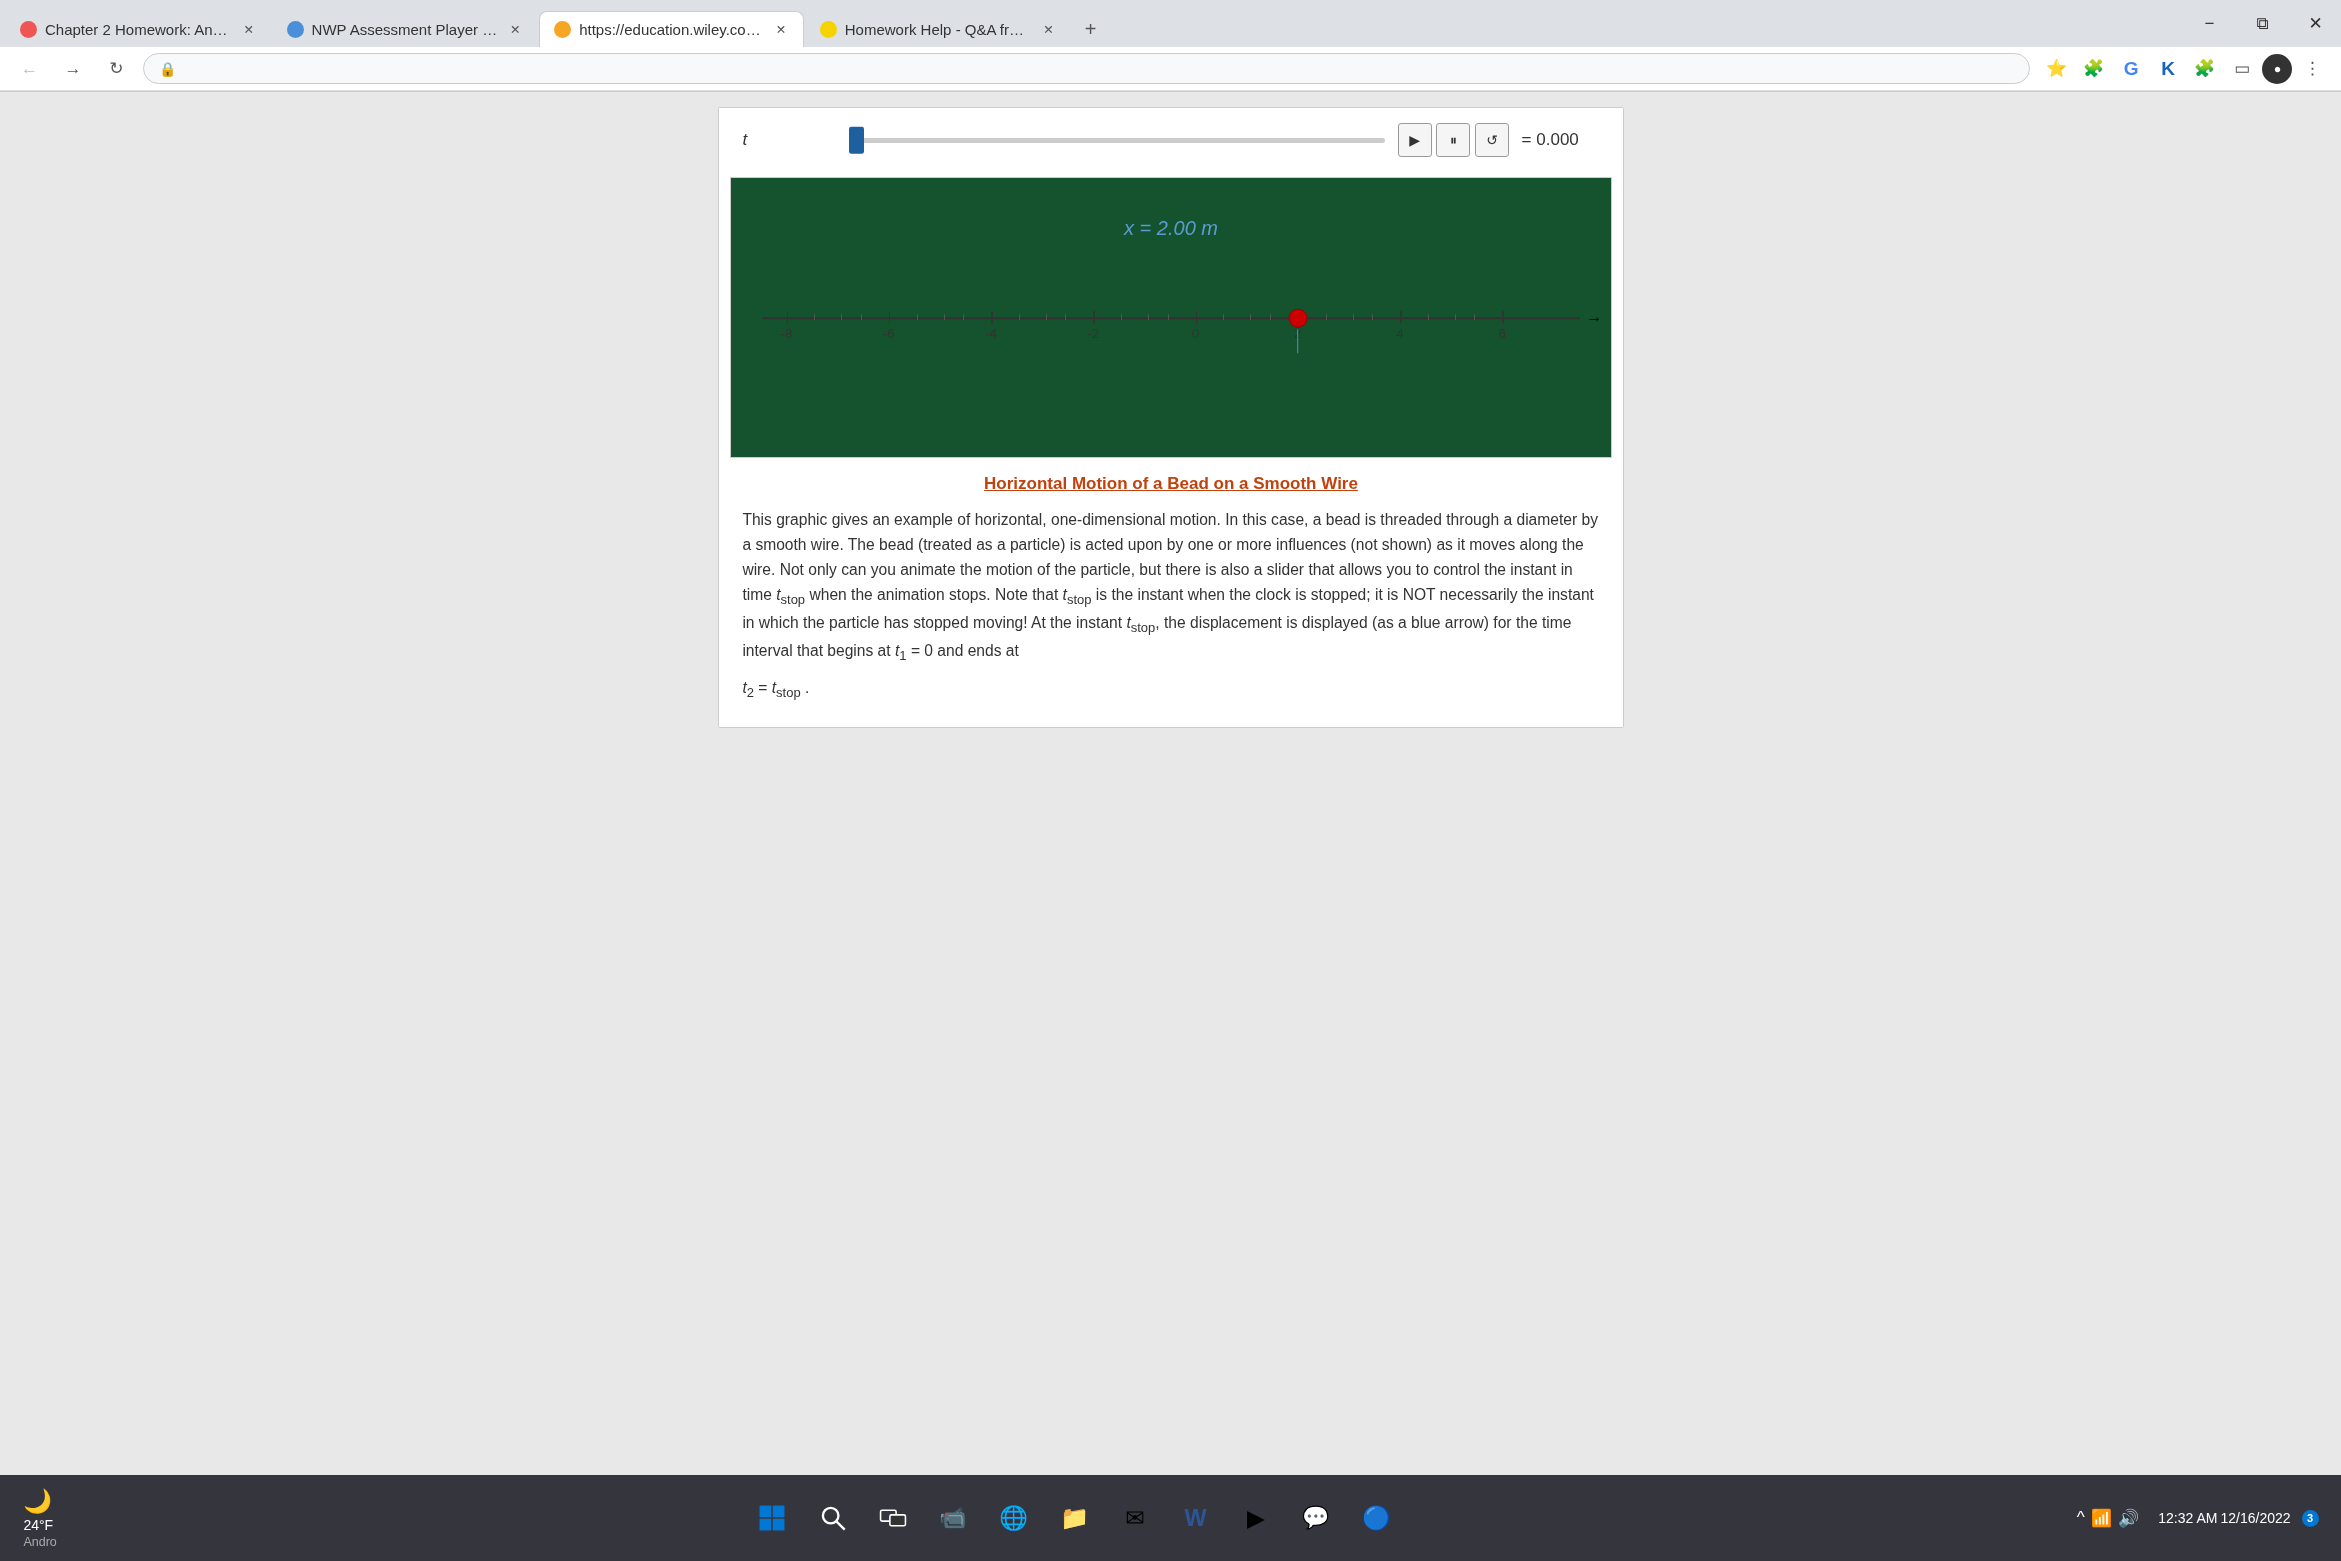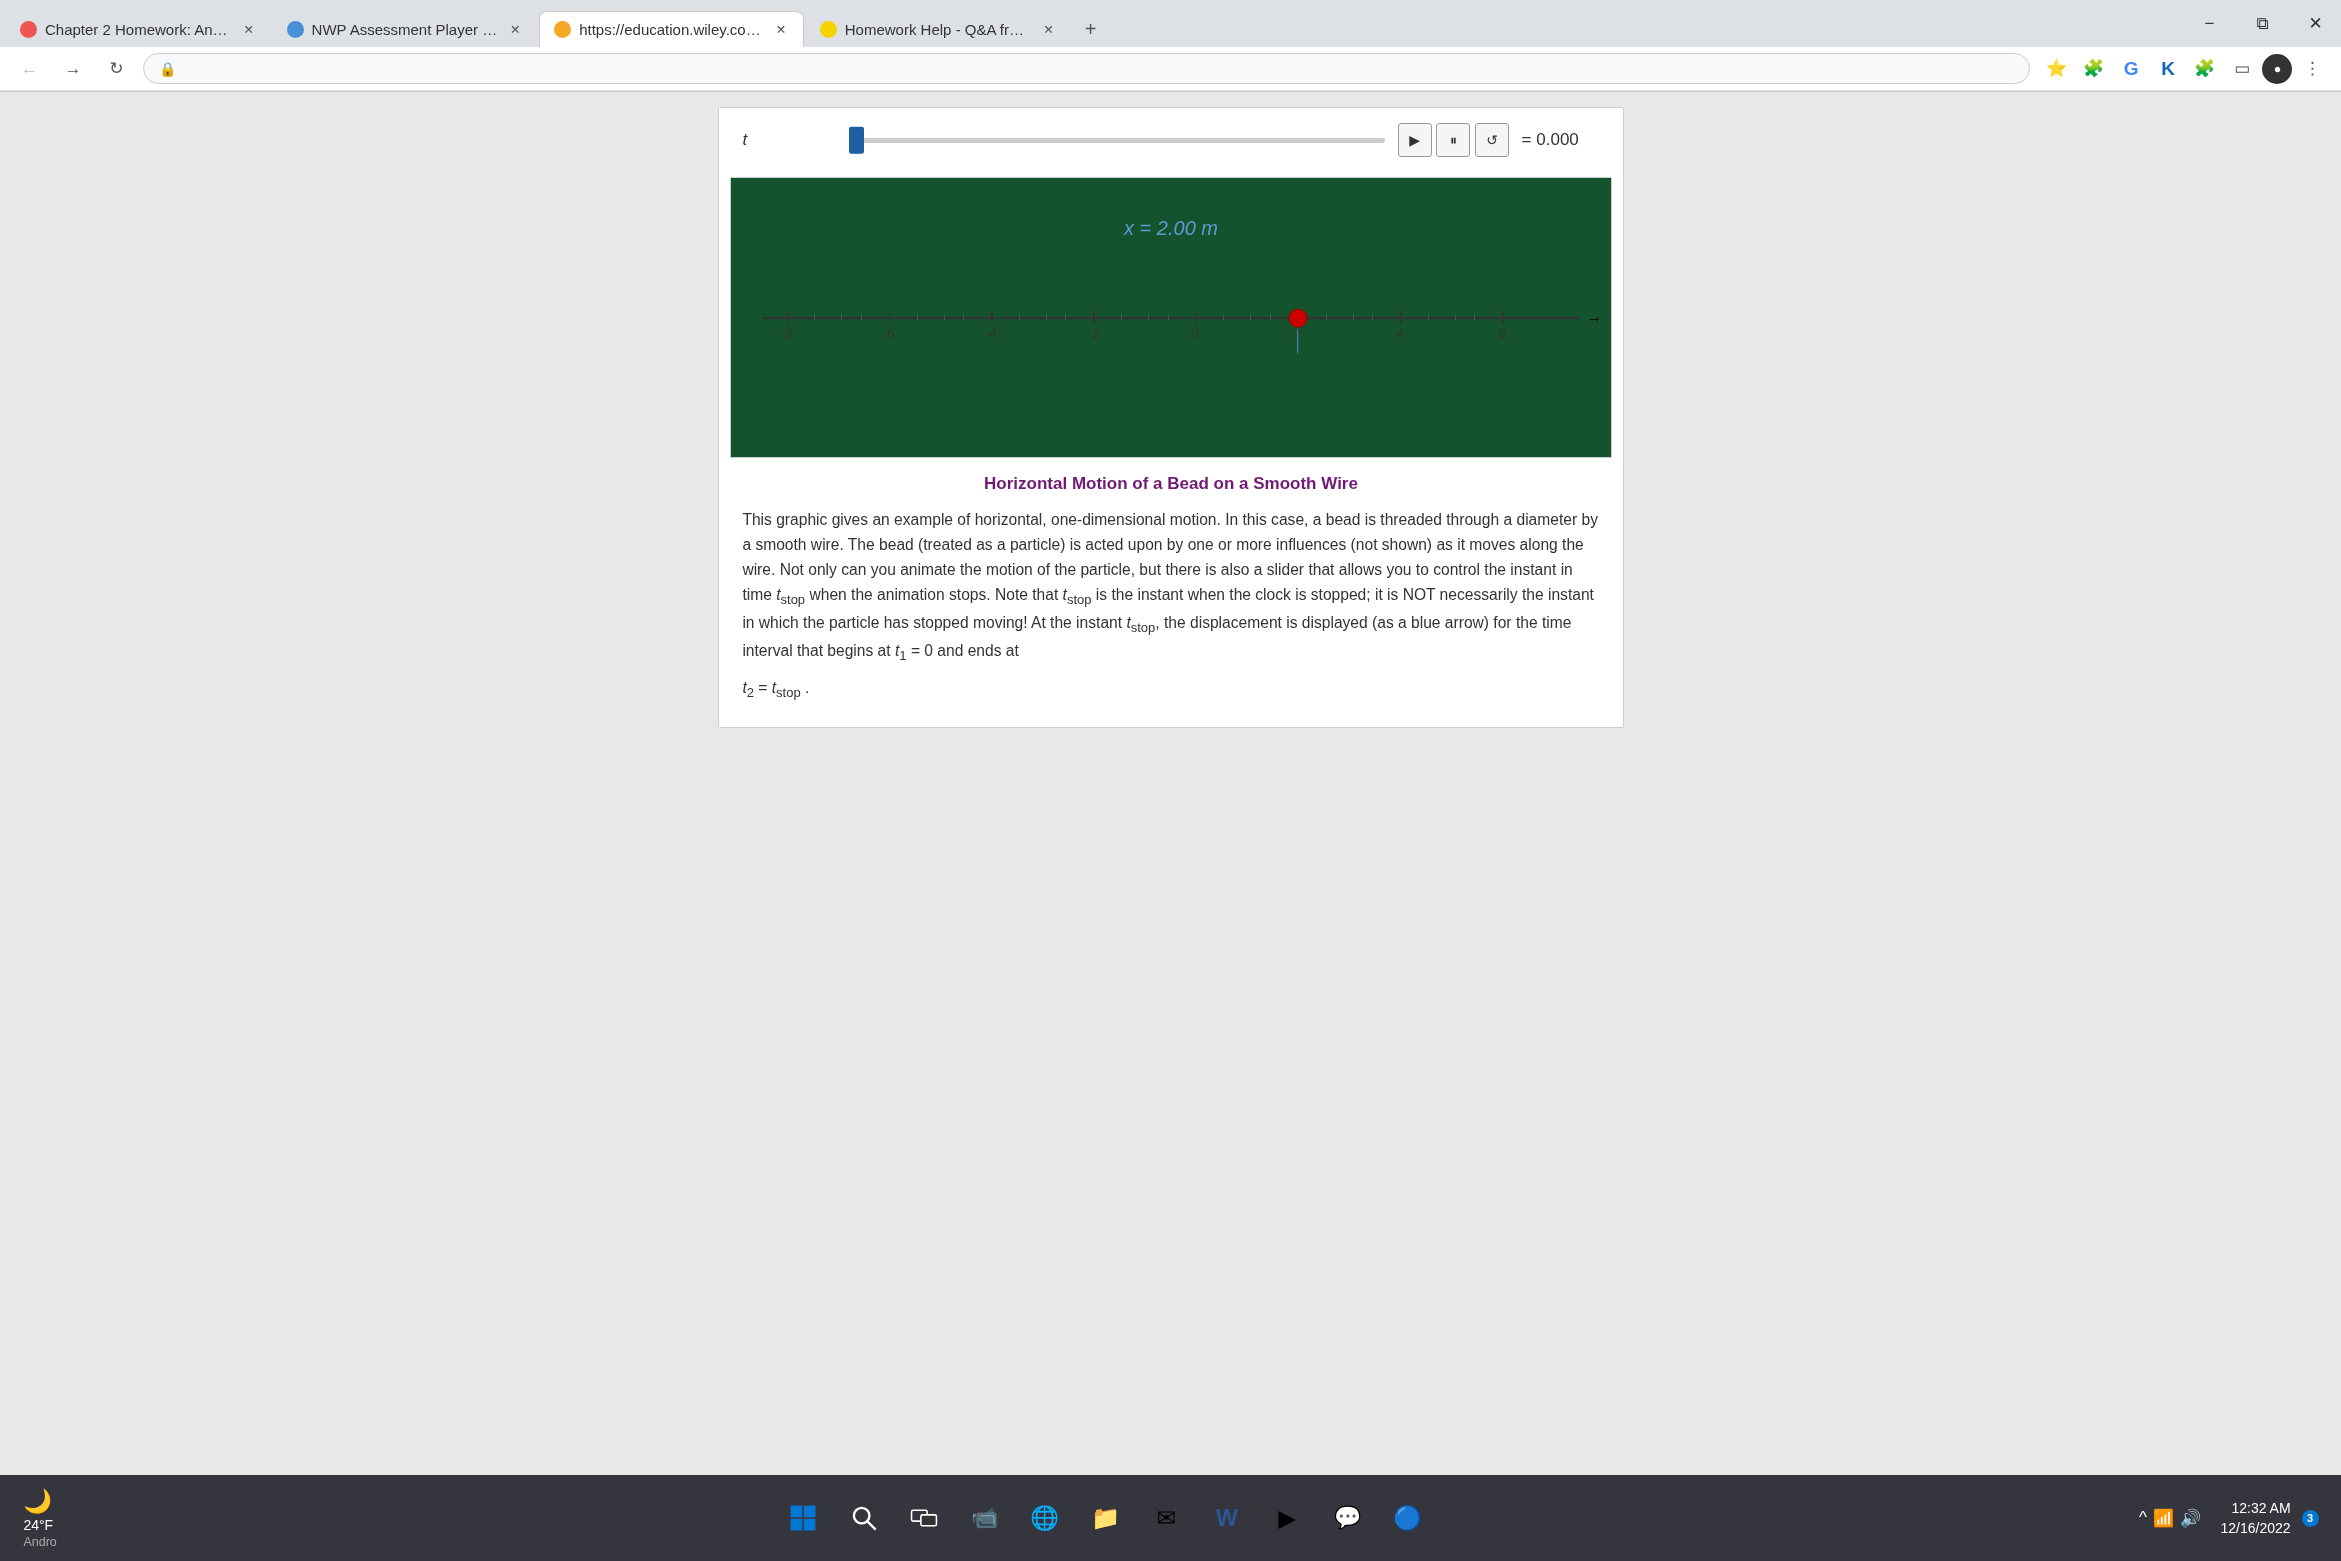--- a/index.html
+++ b/index.html
@@ -360,22 +360,23 @@
 
     
     .description-area {
       padding: 15.6px 23.4px 23.4px 23.4px;
     }
 
     .description-title {
       font-size: 17px;
       font-weight: bold;
       text-align: center;
-      color: #701a75;
+      color: #c2410c;
       margin-bottom: 14px;
+      text-decoration: underline;
     }
 
     .description-text {
       font-size: 15.6px;
       color: #333;
       line-height: 1.6;
     }
 
     
     .taskbar {
@@ -421,21 +422,21 @@
       display: flex;
       align-items: center;
       justify-content: center;
       border-radius: 6.2px;
       cursor: pointer;
       font-size: 28px;
     }
 
     .taskbar-right {
       display: flex;
-      flex-direction: column;
+      flex-direction: row;
       align-items: flex-end;
       color: white;
       font-size: 14px;
       gap: 3.1px;
     }
 
     .sys-icons {
       display: flex;
       align-items: center;
       gap: 6.2px;

